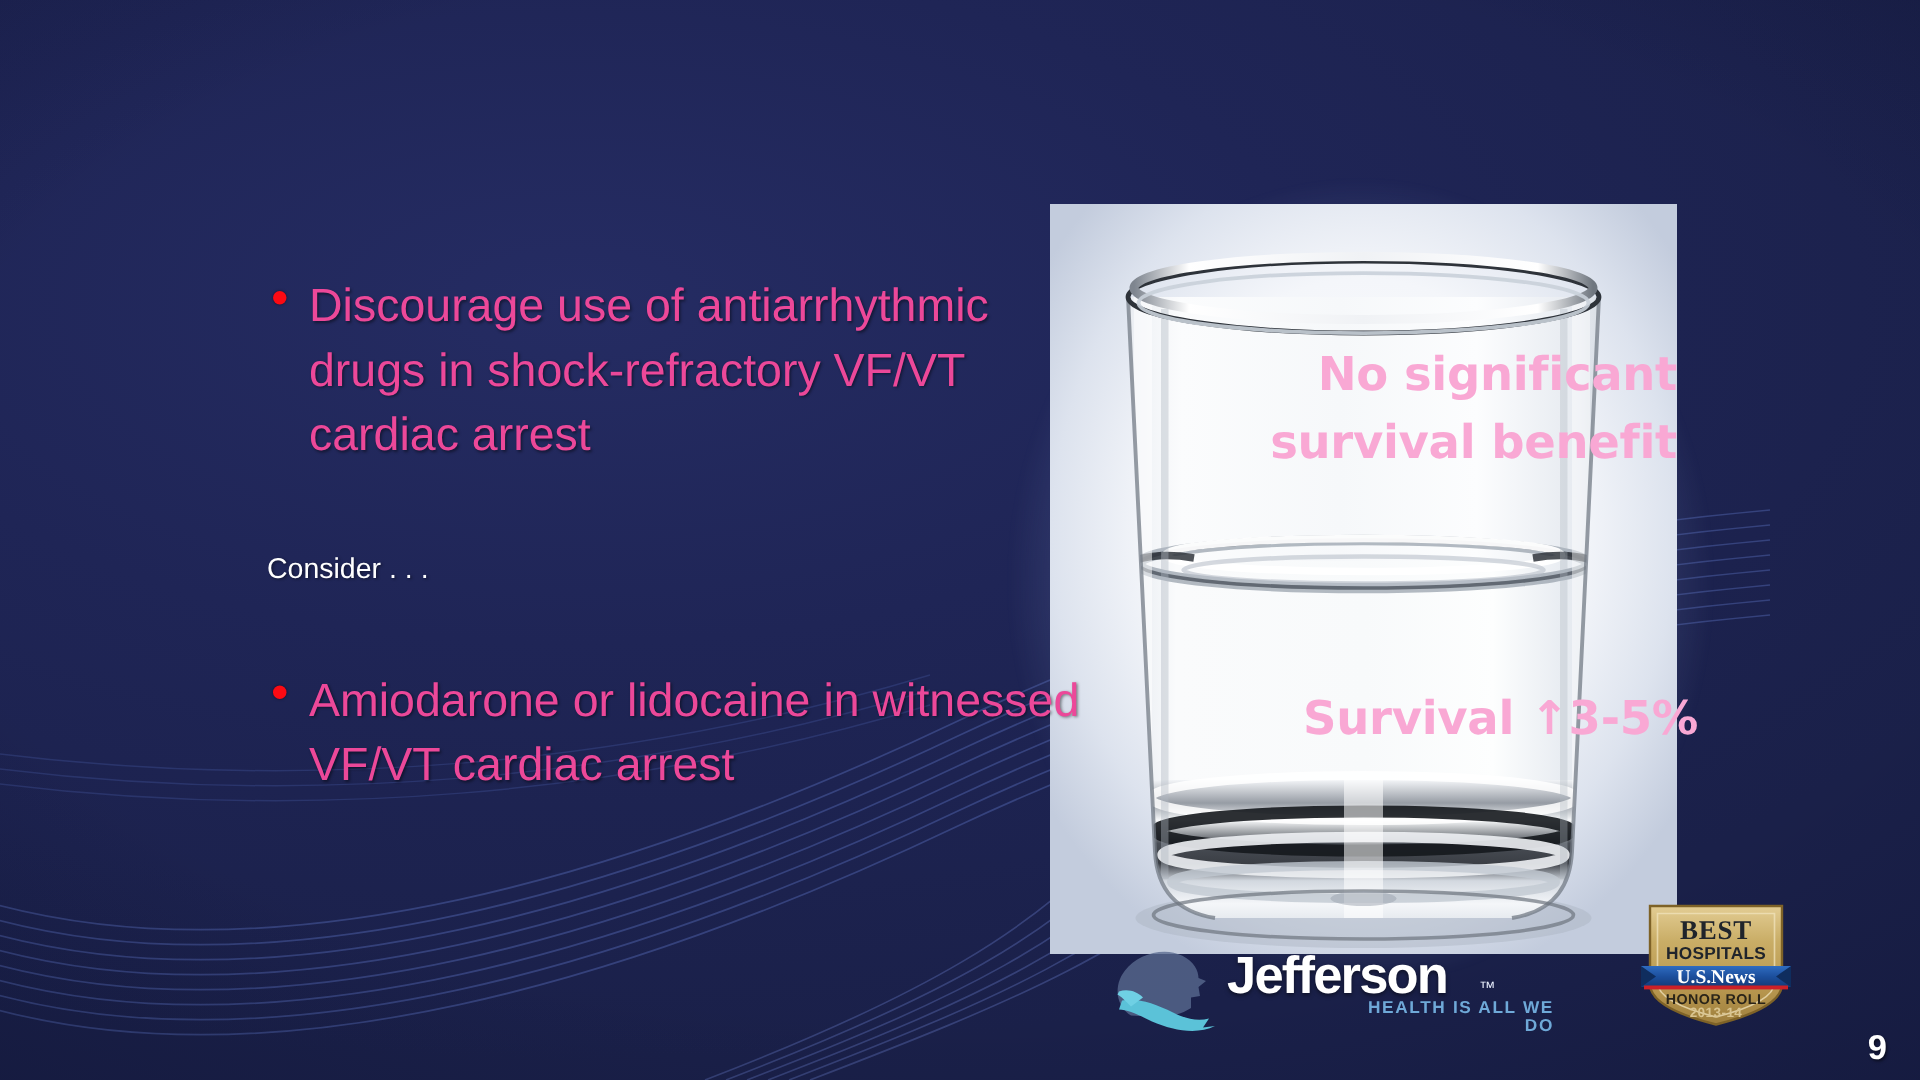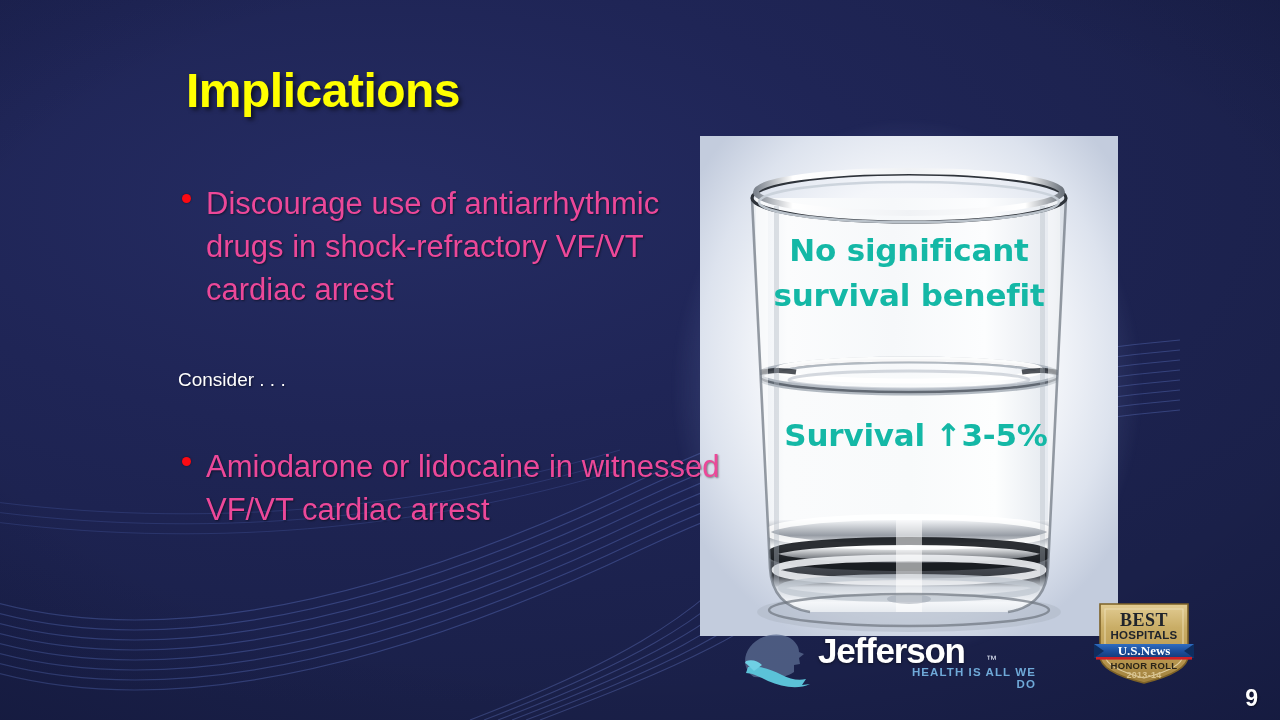--- a/index.html
+++ b/index.html
@@ -101,32 +101,32 @@
     padding-left: 2px;
     text-shadow: 1px 1px 2px rgba(0,0,0,0.45);
   }
   .gap-a { height: 52px; }
   .gap-b { height: 21px; }
   .gap-c { height: 28px; }
 
   
   .glass-text {
     position: absolute;
-    text-align: center;
-    color: #14b8a6;
+    text-align: right;
+    color: #f9a8d4;
     font-weight: bold;
     font-family: "DejaVu Sans", sans-serif;
     letter-spacing: -0.2px;
   }
   .glass-text-top {
     left: 700px; top: 228px; width: 418px;
     font-size: 31px; line-height: 45px;
   }
   .glass-text-bot {
-    left: 700px; top: 412px; width: 432px;
+    left: 700px; top: 456px; width: 432px;
     font-size: 31px; line-height: 47px;
   }
 
   
   .jeff-logo {
     position: absolute;
     left: 736px; top: 623px;
     width: 300px; height: 72px; text-align: right;
   }
   .jeff-word {
@@ -307,21 +307,20 @@
 
   <div class="glass-text glass-text-top">
     <div>No significant</div>
     <div>survival benefit</div>
   </div>
 
   <div class="glass-text glass-text-bot">
     <div>Survival ↑3-5%</div>
   </div>
 
-  <div class="title">Implications</div>
 
   <div class="body-col">
 
     <div class="bullet-row">
       <span class="bullet-dot"></span>
       <span>Discourage use of antiarrhythmic drugs in shock-refractory VF/VT cardiac arrest</span>
     </div>
 
     <div class="gap-a"></div>
 

